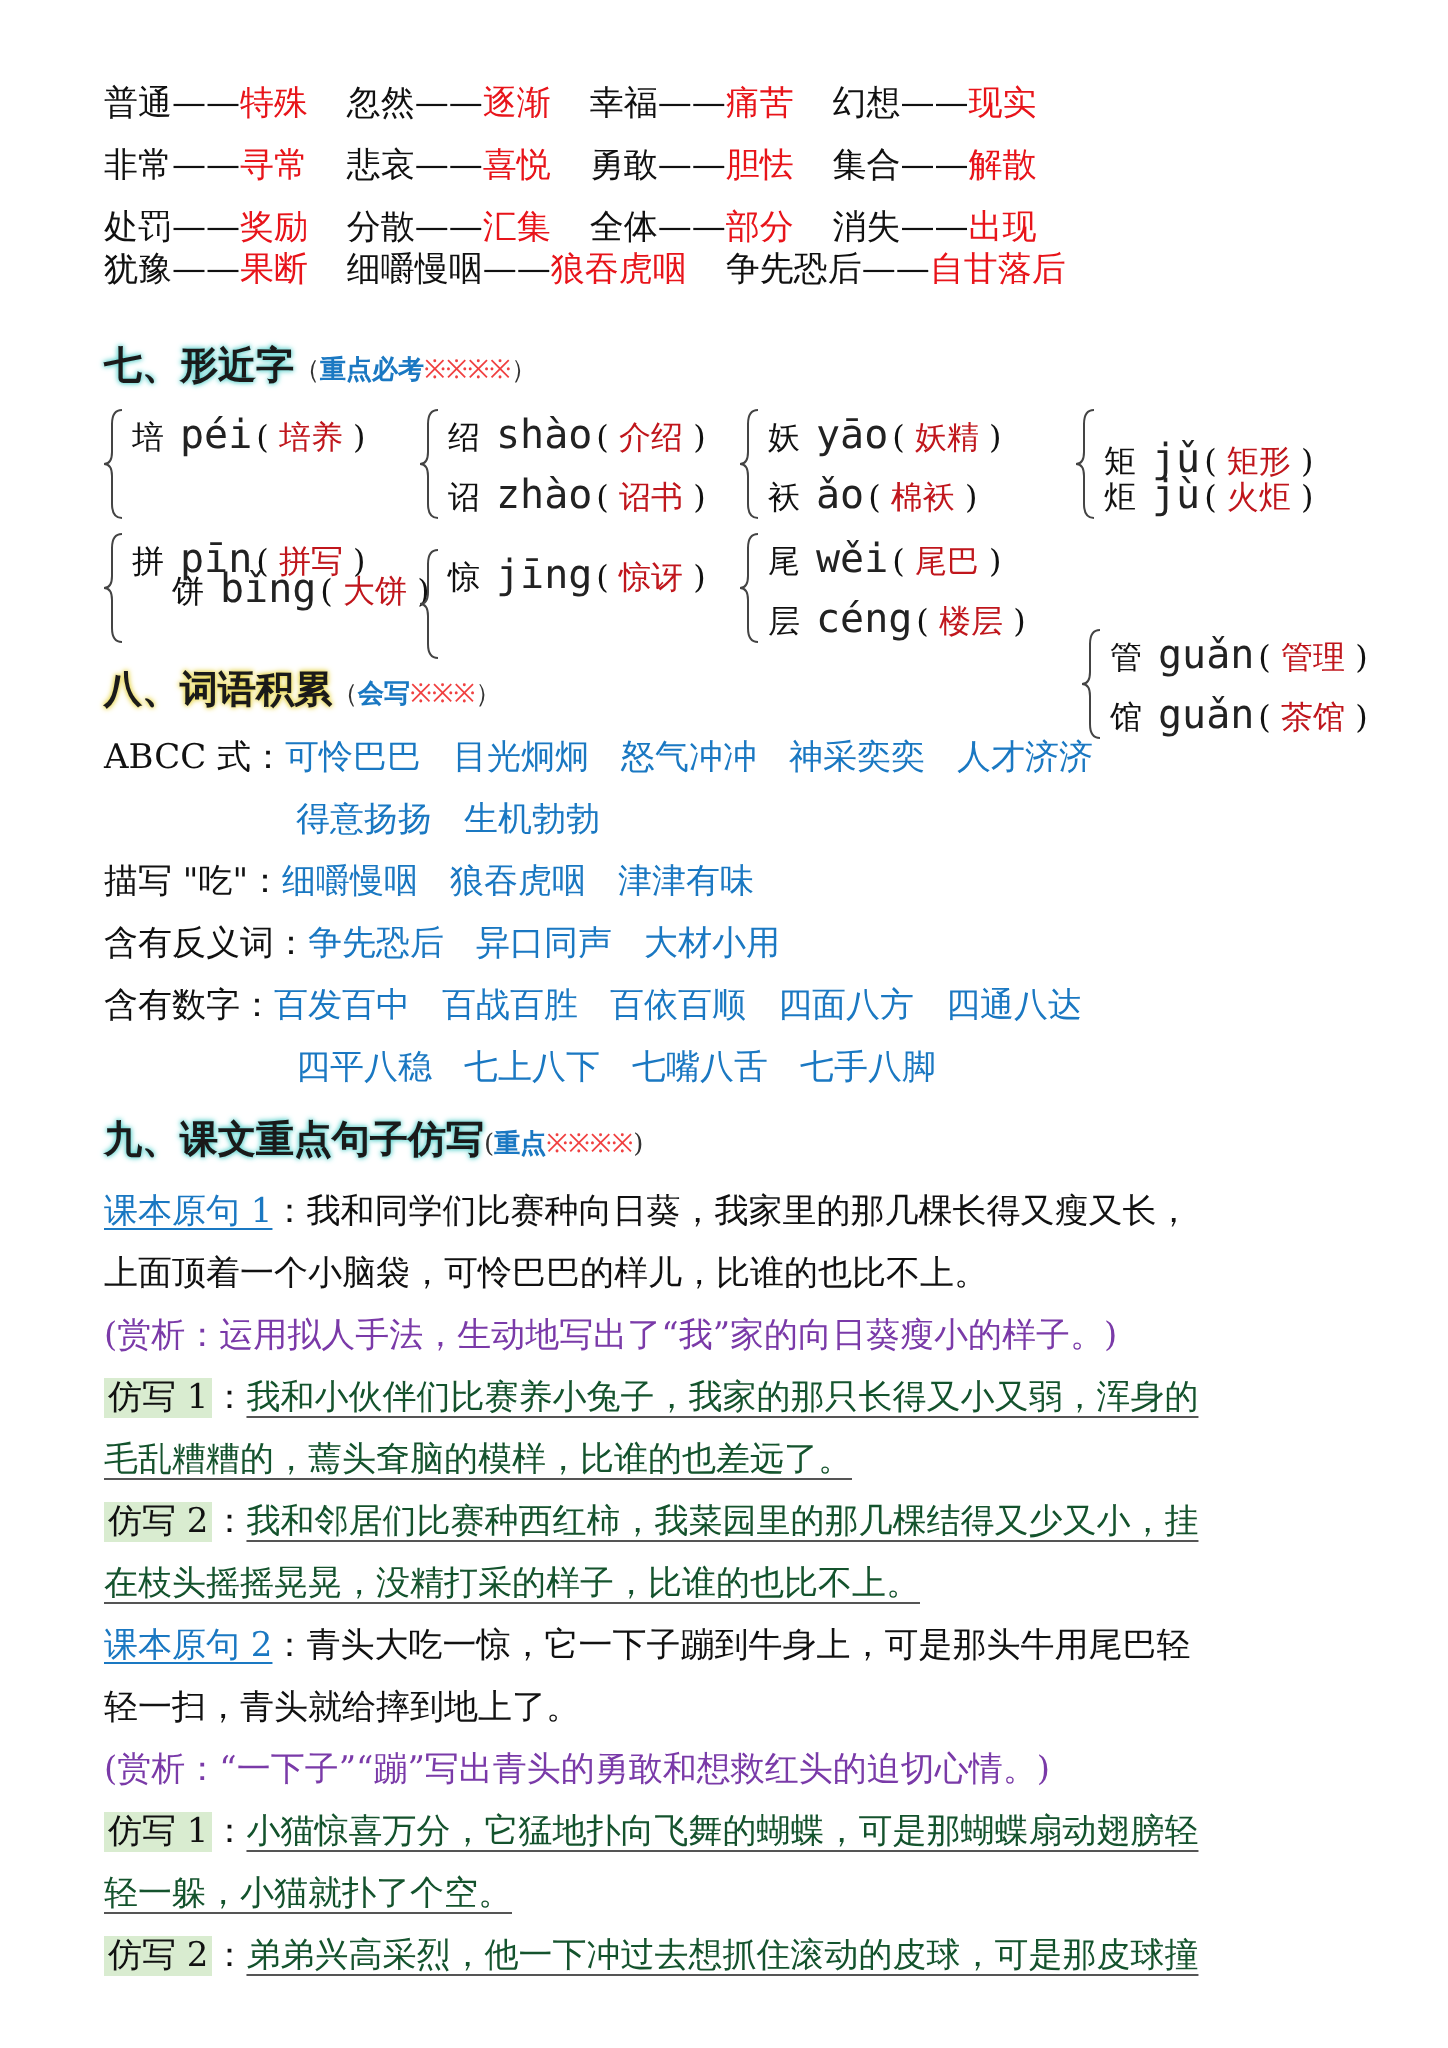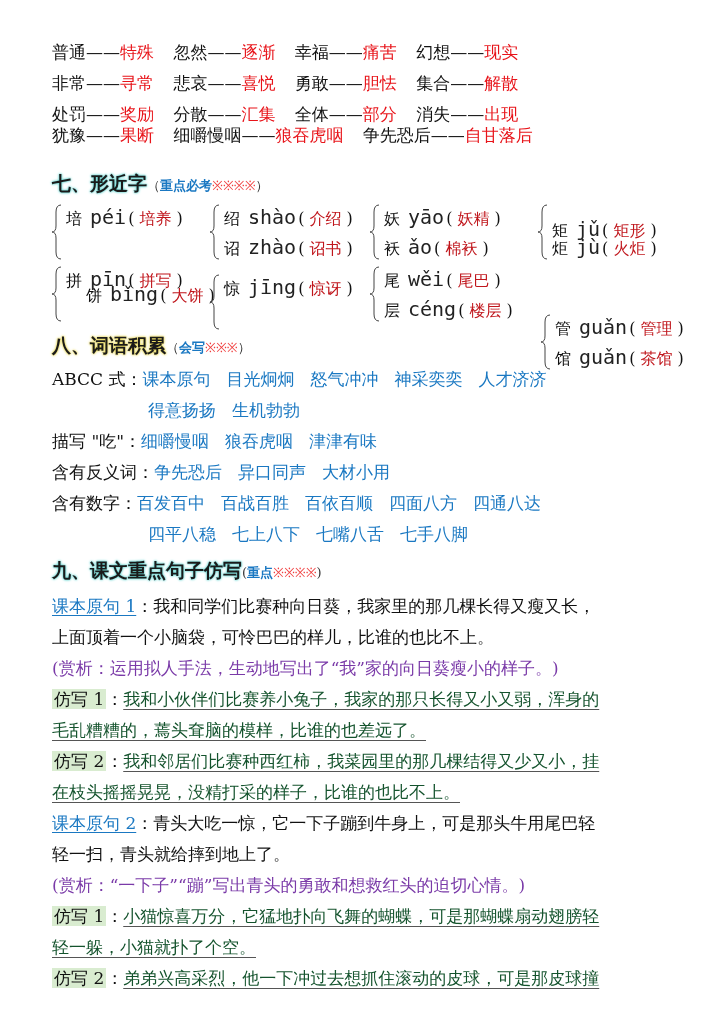--- a/index.html
+++ b/index.html
@@ -120,21 +120,21 @@
       </svg>
     <div class="gl" style="top:0px;"><span>管</span><span class="py">guǎn</span>( <span class="w">管理</span> )</div>
     <div class="gl" style="top:30px;"><span>馆</span><span class="py">guǎn</span>( <span class="w">茶馆</span> )</div>
   </div>
 
   <div class="row" style="top:293px;">
     <span class="heading glow-yellow">八、词语积累</span><span class="note"><span class="paren">（</span><span class="k">会写</span><span class="stars">※※※</span><span class="paren">）</span></span>
   </div>
 
   <div class="row" style="top:327px;">
-    <span>ABCC 式：</span><span class="blue">课本原句</span><span class="sp"></span><span class="blue">目光炯炯</span><span class="sp"></span><span class="blue">怒气冲冲</span><span class="sp"></span><span class="blue">神采奕奕</span><span class="sp"></span><span class="blue">人才济济</span>
+    <span>ABCC 式：</span><span class="blue">可怜巴巴</span><span class="sp"></span><span class="blue">目光炯炯</span><span class="sp"></span><span class="blue">怒气冲冲</span><span class="sp"></span><span class="blue">神采奕奕</span><span class="sp"></span><span class="blue">人才济济</span>
   </div>
   <div class="row indent" style="top:358px;">
     <span class="blue">得意扬扬</span><span class="sp"></span><span class="blue">生机勃勃</span>
   </div>
   <div class="row" style="top:389px;">
     <span>描写 "吃"：</span><span class="blue">细嚼慢咽</span><span class="sp"></span><span class="blue">狼吞虎咽</span><span class="sp"></span><span class="blue">津津有味</span>
   </div>
   <div class="row" style="top:420px;">
     <span>含有反义词：</span><span class="blue">争先恐后</span><span class="sp"></span><span class="blue">异口同声</span><span class="sp"></span><span class="blue">大材小用</span>
   </div>

